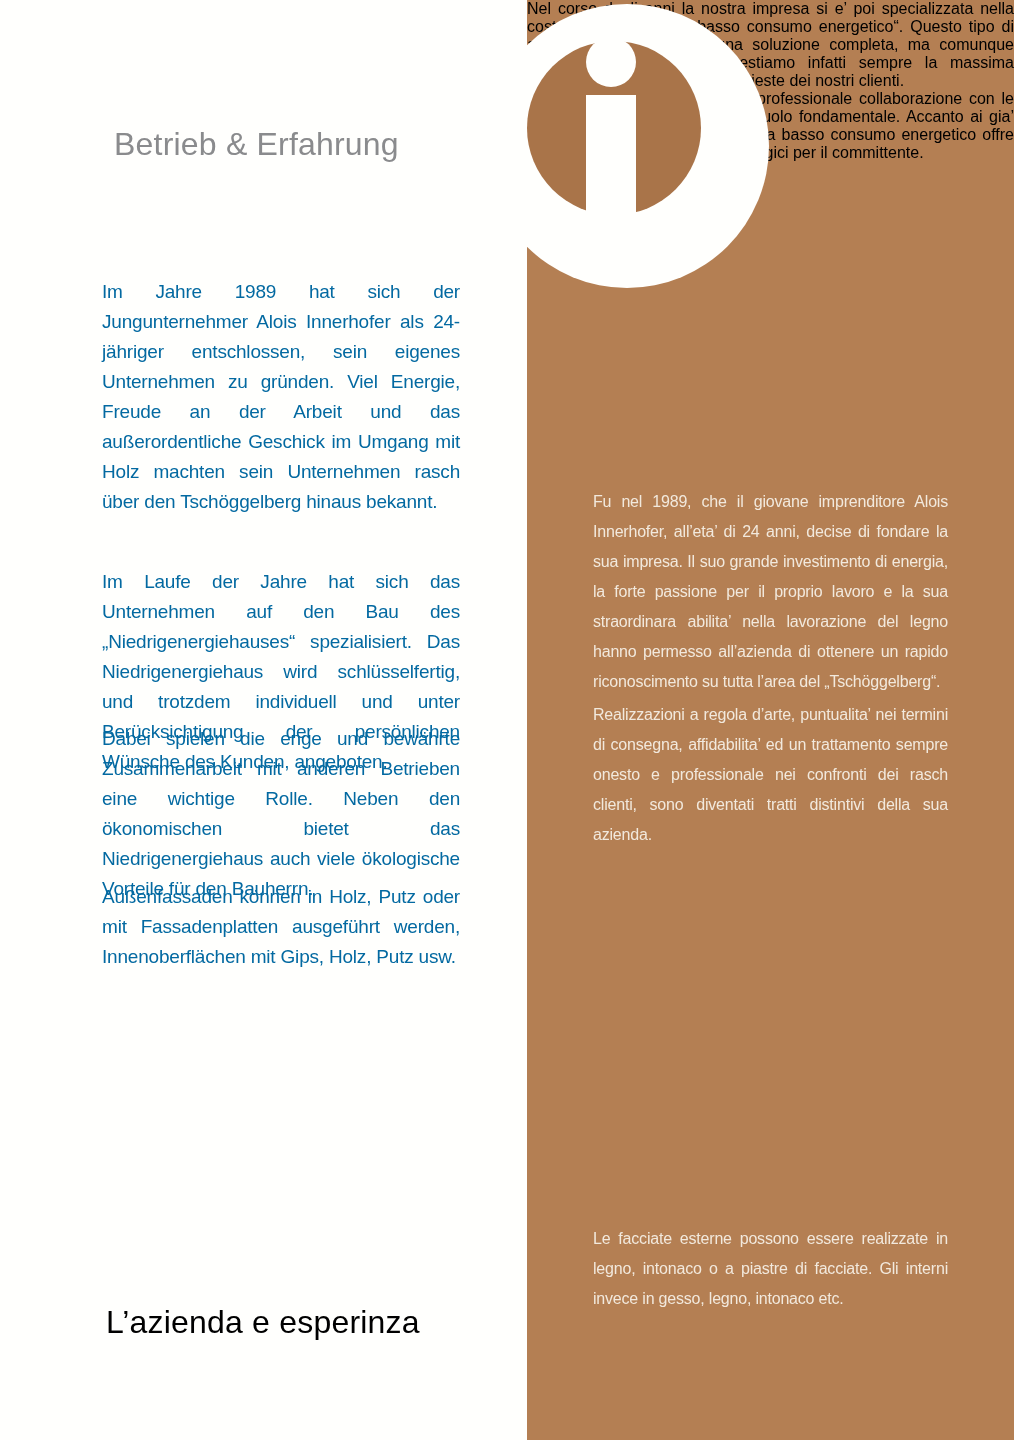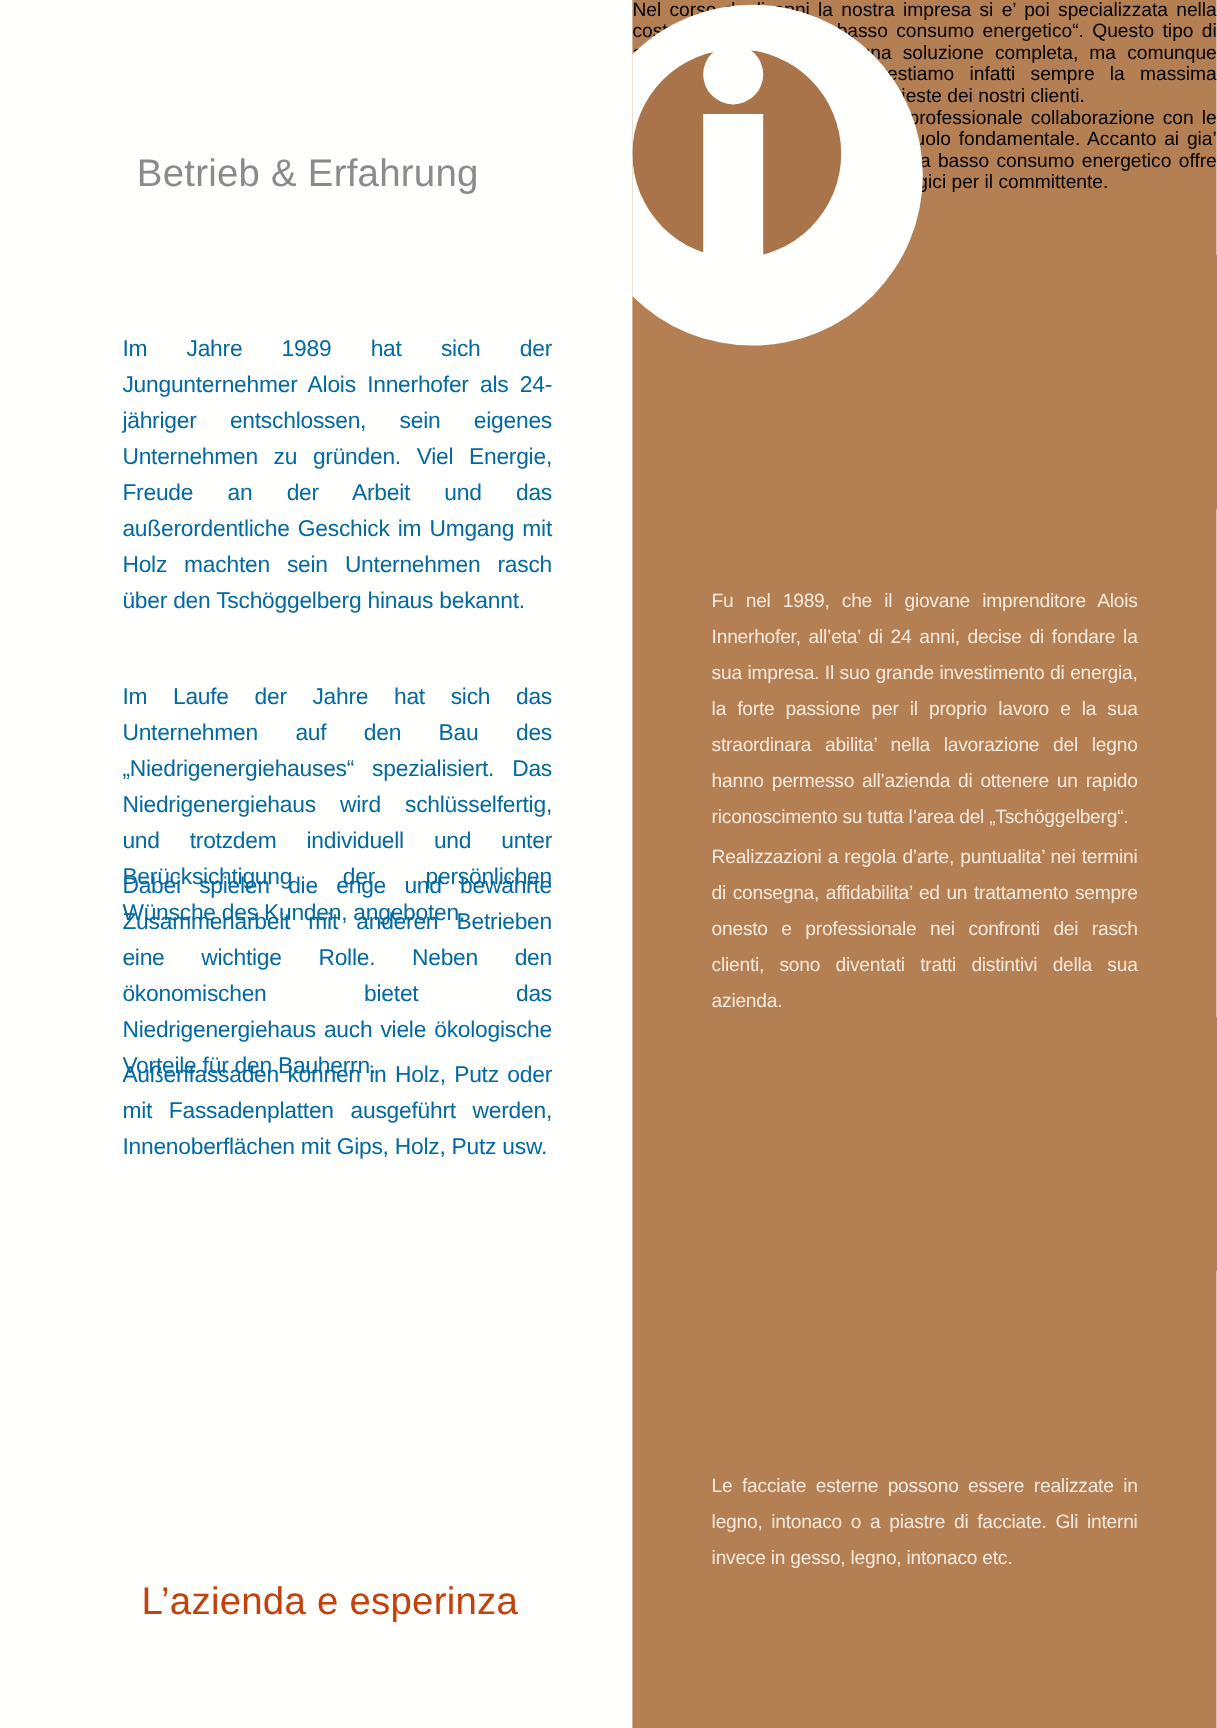--- a/index.html
+++ b/index.html
@@ -24,25 +24,25 @@
     margin: 12px;
     font-size: 32px;
     font-weight: 300;
     letter-spacing: 0.2px;
     color: #8a8b8d;
   }
   .heading-bottom {
     position: absolute;
     left: 102px;
     top: 1300px;
-    margin: 16px;
+    margin: 4px;
     font-size: 32px;
     font-weight: 300;
     letter-spacing: 0.2px;
-    color: #c2410c;
+    color: #000000;
   }
   p.de {
     position: absolute;
     left: 102px;
     width: 358px;
     margin: 0;
     font-size: 19px;
     line-height: 30px;
     letter-spacing: -0.2px;
     text-align: justify;

